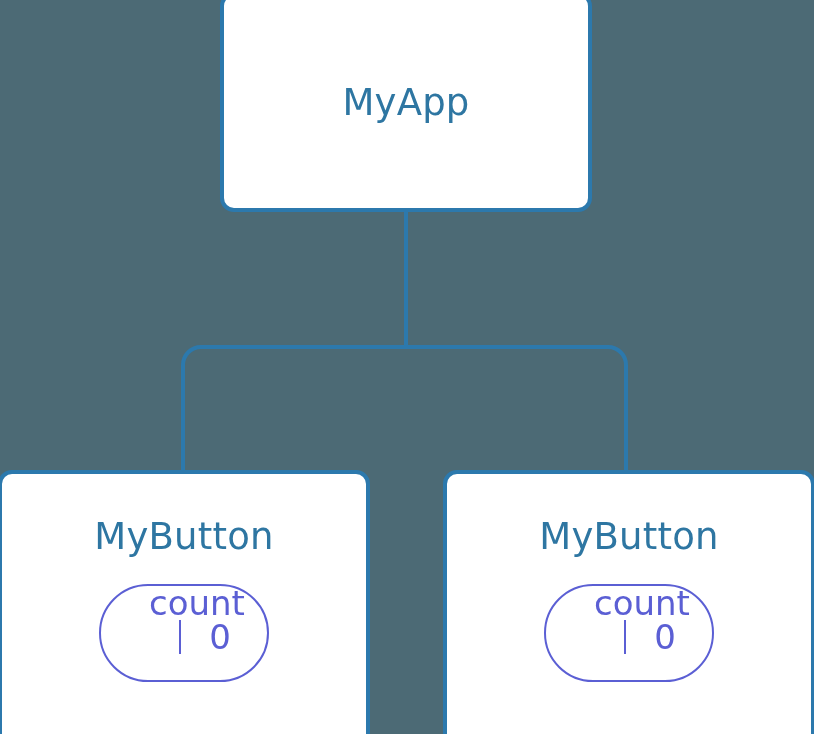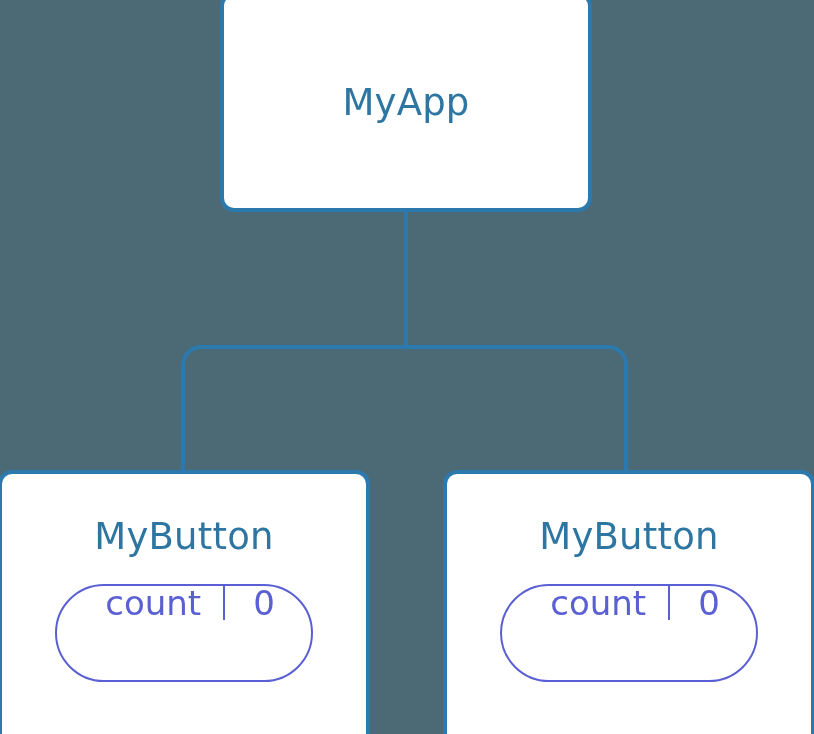--- a/index.html
+++ b/index.html
@@ -67,26 +67,27 @@
     letter-spacing: 0.2px;
     line-height: 1;
     white-space: nowrap;
   }
 
   
   .state-pill {
     margin-top: 29px;
     height: 98px;
     display: flex;
-    align-items: flex-start;
+    align-items: flex-end;
     box-sizing: border-box;
     border: 2px solid #5b5fd4;
     border-radius: 49px;
     background: #ffffff;
     overflow: hidden;
+    flex-direction: column;
   }
   .pill-key,
   .pill-val {
     display: flex;
     align-items: center;
     justify-content: center;
     color: #5b5fd4;
     font-size: 34px;
     font-weight: 400;
     line-height: 1;

